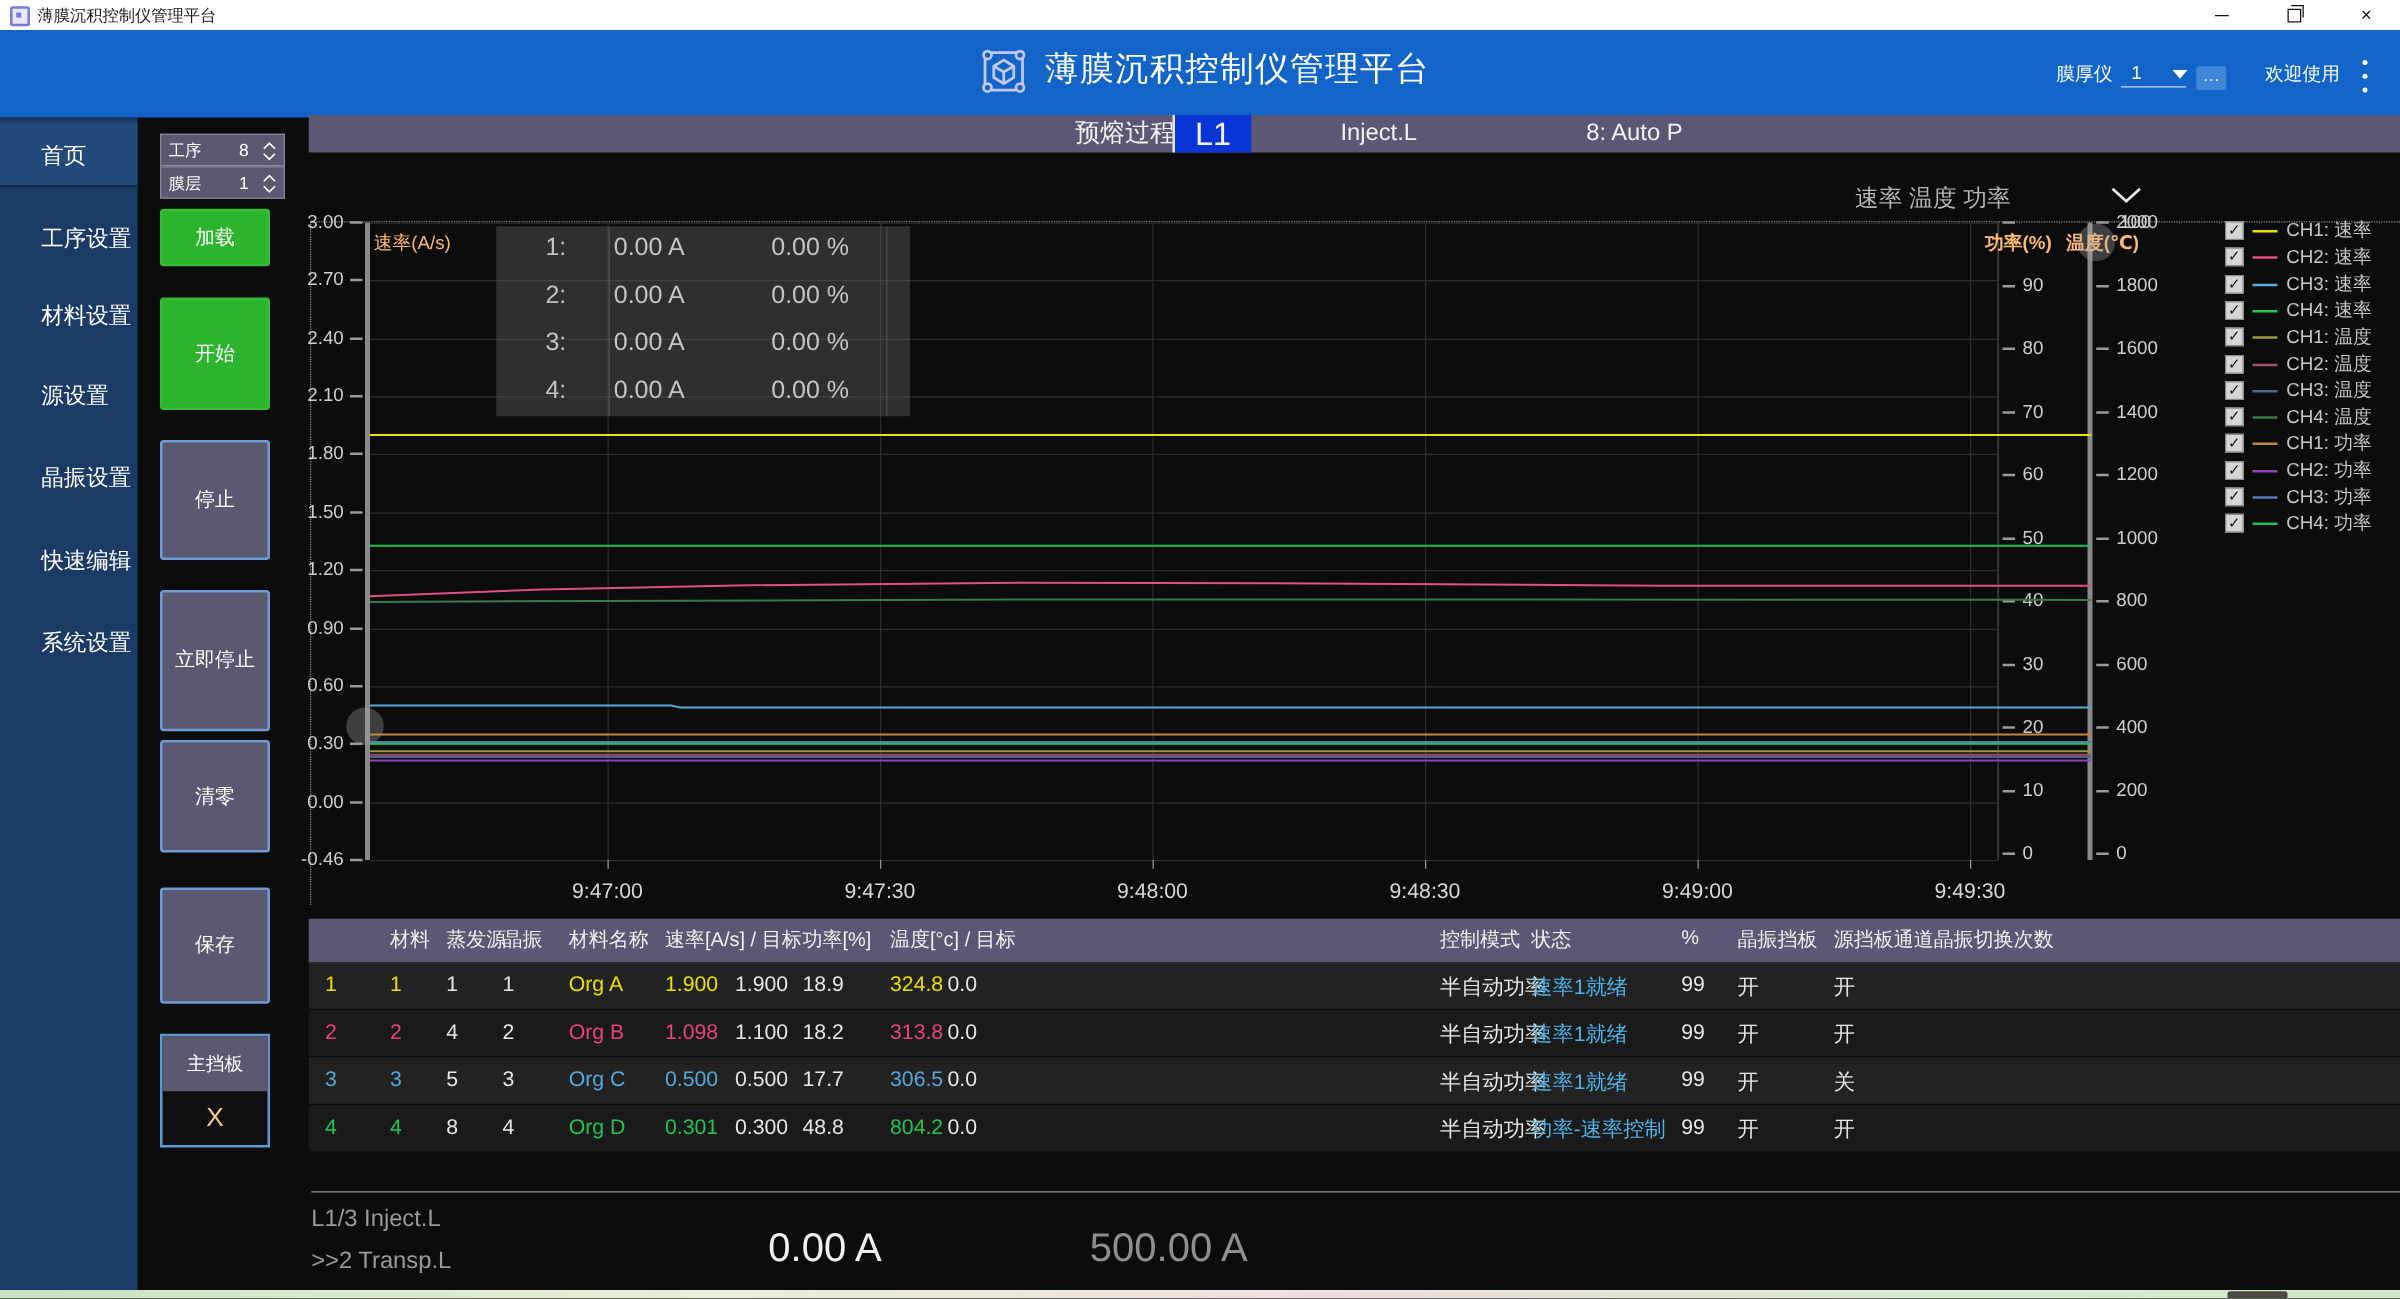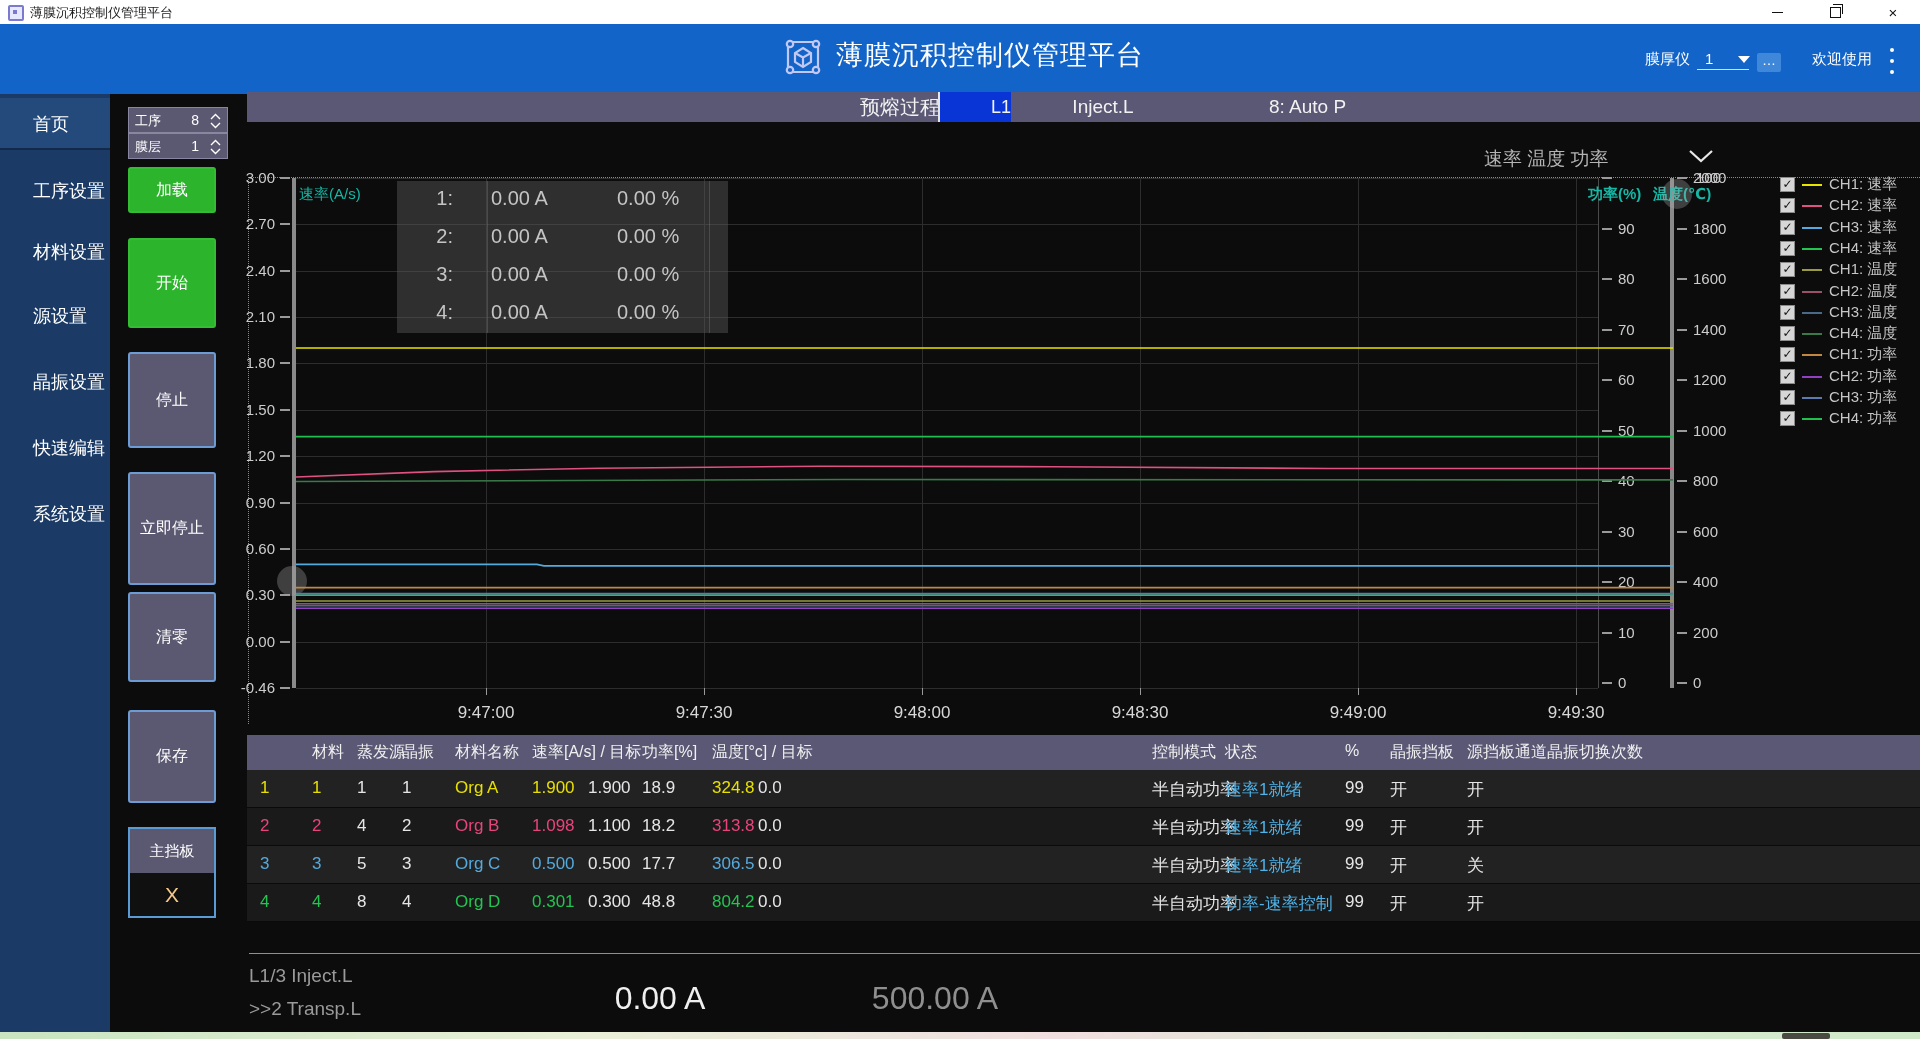--- a/index.html
+++ b/index.html
@@ -46,36 +46,36 @@
   .shutterbox{left:128px;top:827px;width:88px;height:91px;border:2px solid #5b9bd5;box-sizing:border-box;background:#101010;}
   .shutterbox .head{position:absolute;left:0;top:0;width:100%;height:44px;background:#5b5971;color:#fff;font-size:15px;
                     display:flex;align-items:center;justify-content:center;}
   .shutterbox .xval{position:absolute;left:0;top:44px;width:100%;height:43px;color:#f5c989;font-size:21px;
                     display:flex;align-items:center;justify-content:center;}
 
   
   .tabbar{left:247px;top:92px;width:1673px;height:30px;background:#5a5874;color:#f2f2f2;}
   .tab-proc{left:0;top:0;width:693px;height:30px;line-height:30px;text-align:right;font-size:20px;}
   .tab-sep{left:691px;top:0;width:2px;height:30px;background:#e6e6e6;}
-  .tab-l1{left:693px;top:0;width:71px;height:30px;line-height:30px;text-align:right;font-size:18px;background:#0a35d6;}
+  .tab-l1{left:693px;top:0;width:61px;height:30px;line-height:30px;text-align:center;font-size:26px;background:#0a35d6;}
   .tab-inj{left:754px;top:0;width:204px;height:30px;line-height:30px;text-align:center;font-size:19px;}
   .tab-autop{left:958px;top:0;width:205px;height:30px;line-height:30px;text-align:center;font-size:19px;}
 
   
   .chart-toolbar{left:1484px;top:146px;font-size:19px;color:#b4b4b4;}
   .chart-collapse{left:1686px;top:146px;}
   .chart-outline{left:248px;top:177px;width:1671px;height:546px;border-top:1px dotted #8a8a8a;border-left:1px dotted #8a8a8a;}
   .hgrid{position:absolute;height:1px;background:#2d2d2d;}
   .vgrid{position:absolute;width:1px;background:#2d2d2d;}
   .stub{position:absolute;width:1px;height:7px;background:#9a9a9a;}
   .tickdash{position:absolute;height:2px;width:10px;background:#9a9a9a;}
   .ticklab{position:absolute;font-size:15px;color:#cdcdcd;}
   .ticklab.right{text-align:right;width:60px;}
   .axis-line{position:absolute;width:4px;background:#8a8a8a;}
-  .axis-title{position:absolute;font-size:15px;color:#14b8a6;}
+  .axis-title{position:absolute;font-size:15px;color:#fdba74;}
   .xlab{position:absolute;font-size:17px;color:#d8d8d8;transform:translateX(-50%);}
   .knob{position:absolute;width:30px;height:30px;border-radius:50%;background:rgba(170,170,170,0.32);}
 
   
   .overlay{left:397px;top:181px;width:331px;height:152px;background:rgba(92,92,92,0.45);}
   .ov-sep{position:absolute;top:0;width:1px;height:152px;background:rgba(160,160,160,0.25);}
   .ov-row{position:absolute;left:0;width:100%;height:38px;color:#c4c4c4;font-size:20px;}
   .ov-row .ch{position:absolute;left:0;width:56px;text-align:right;}
   .ov-row .a{position:absolute;left:94px;}
   .ov-row .pct{position:absolute;left:220px;}

